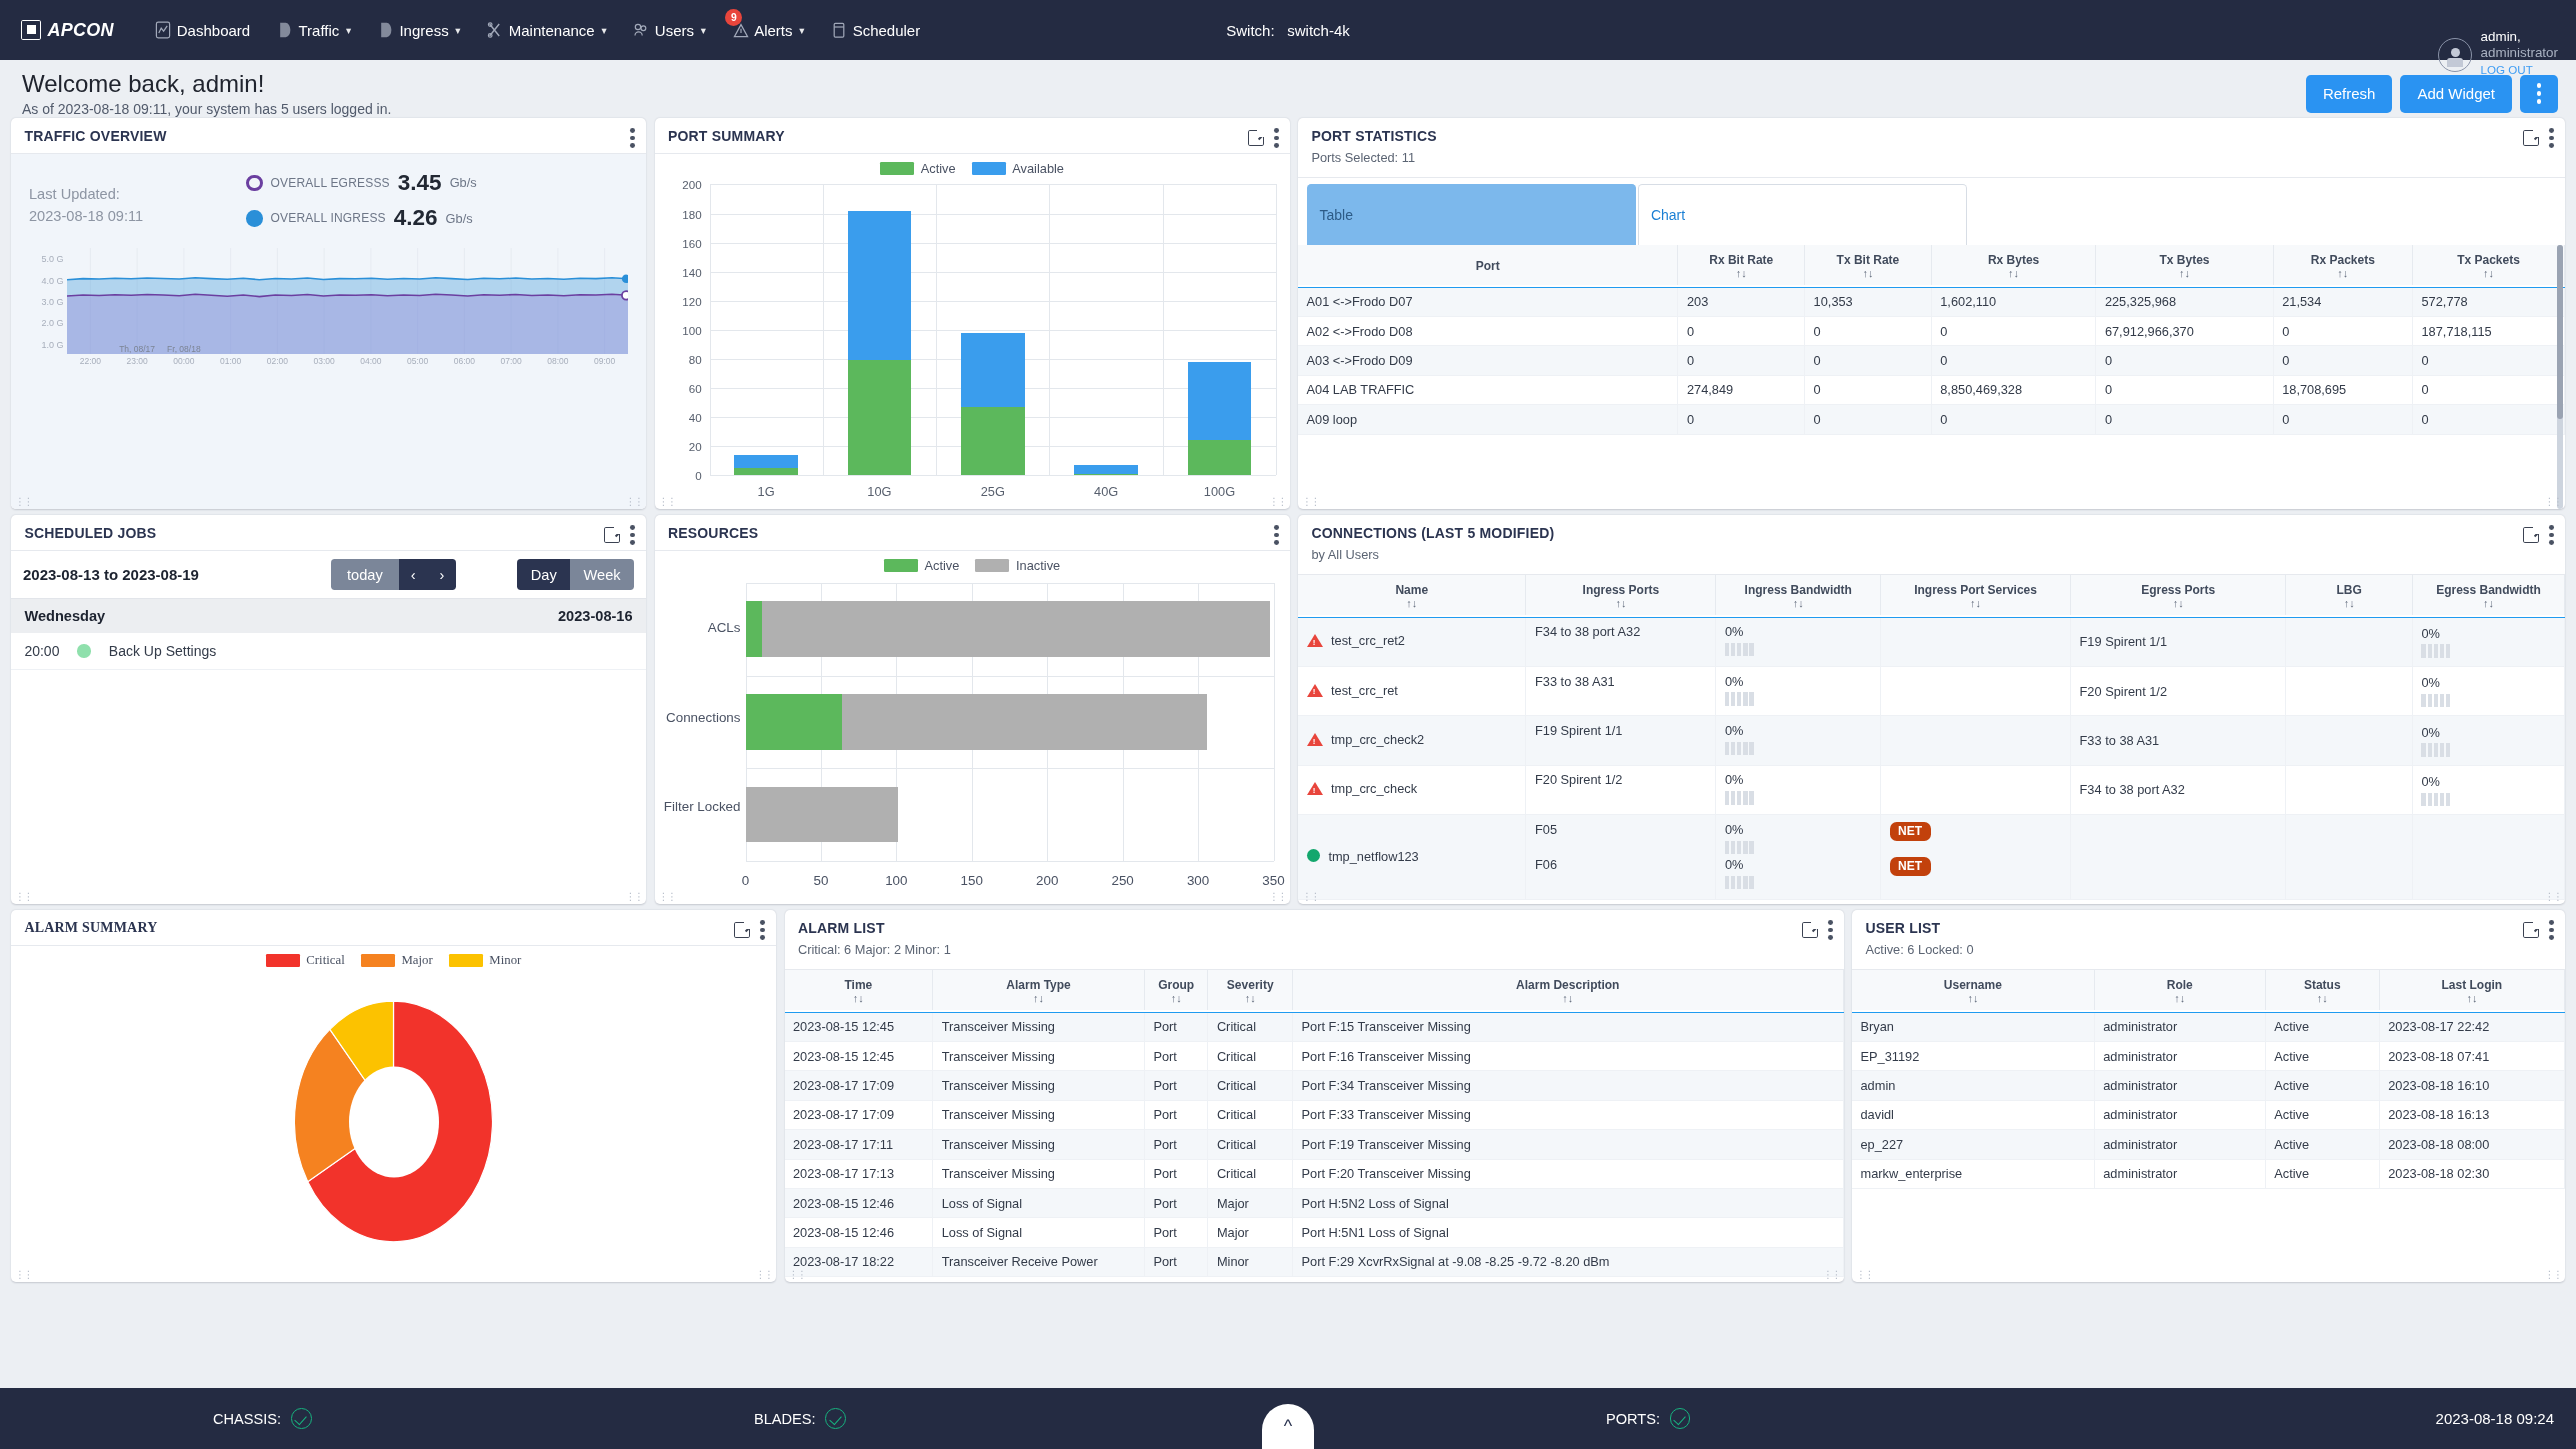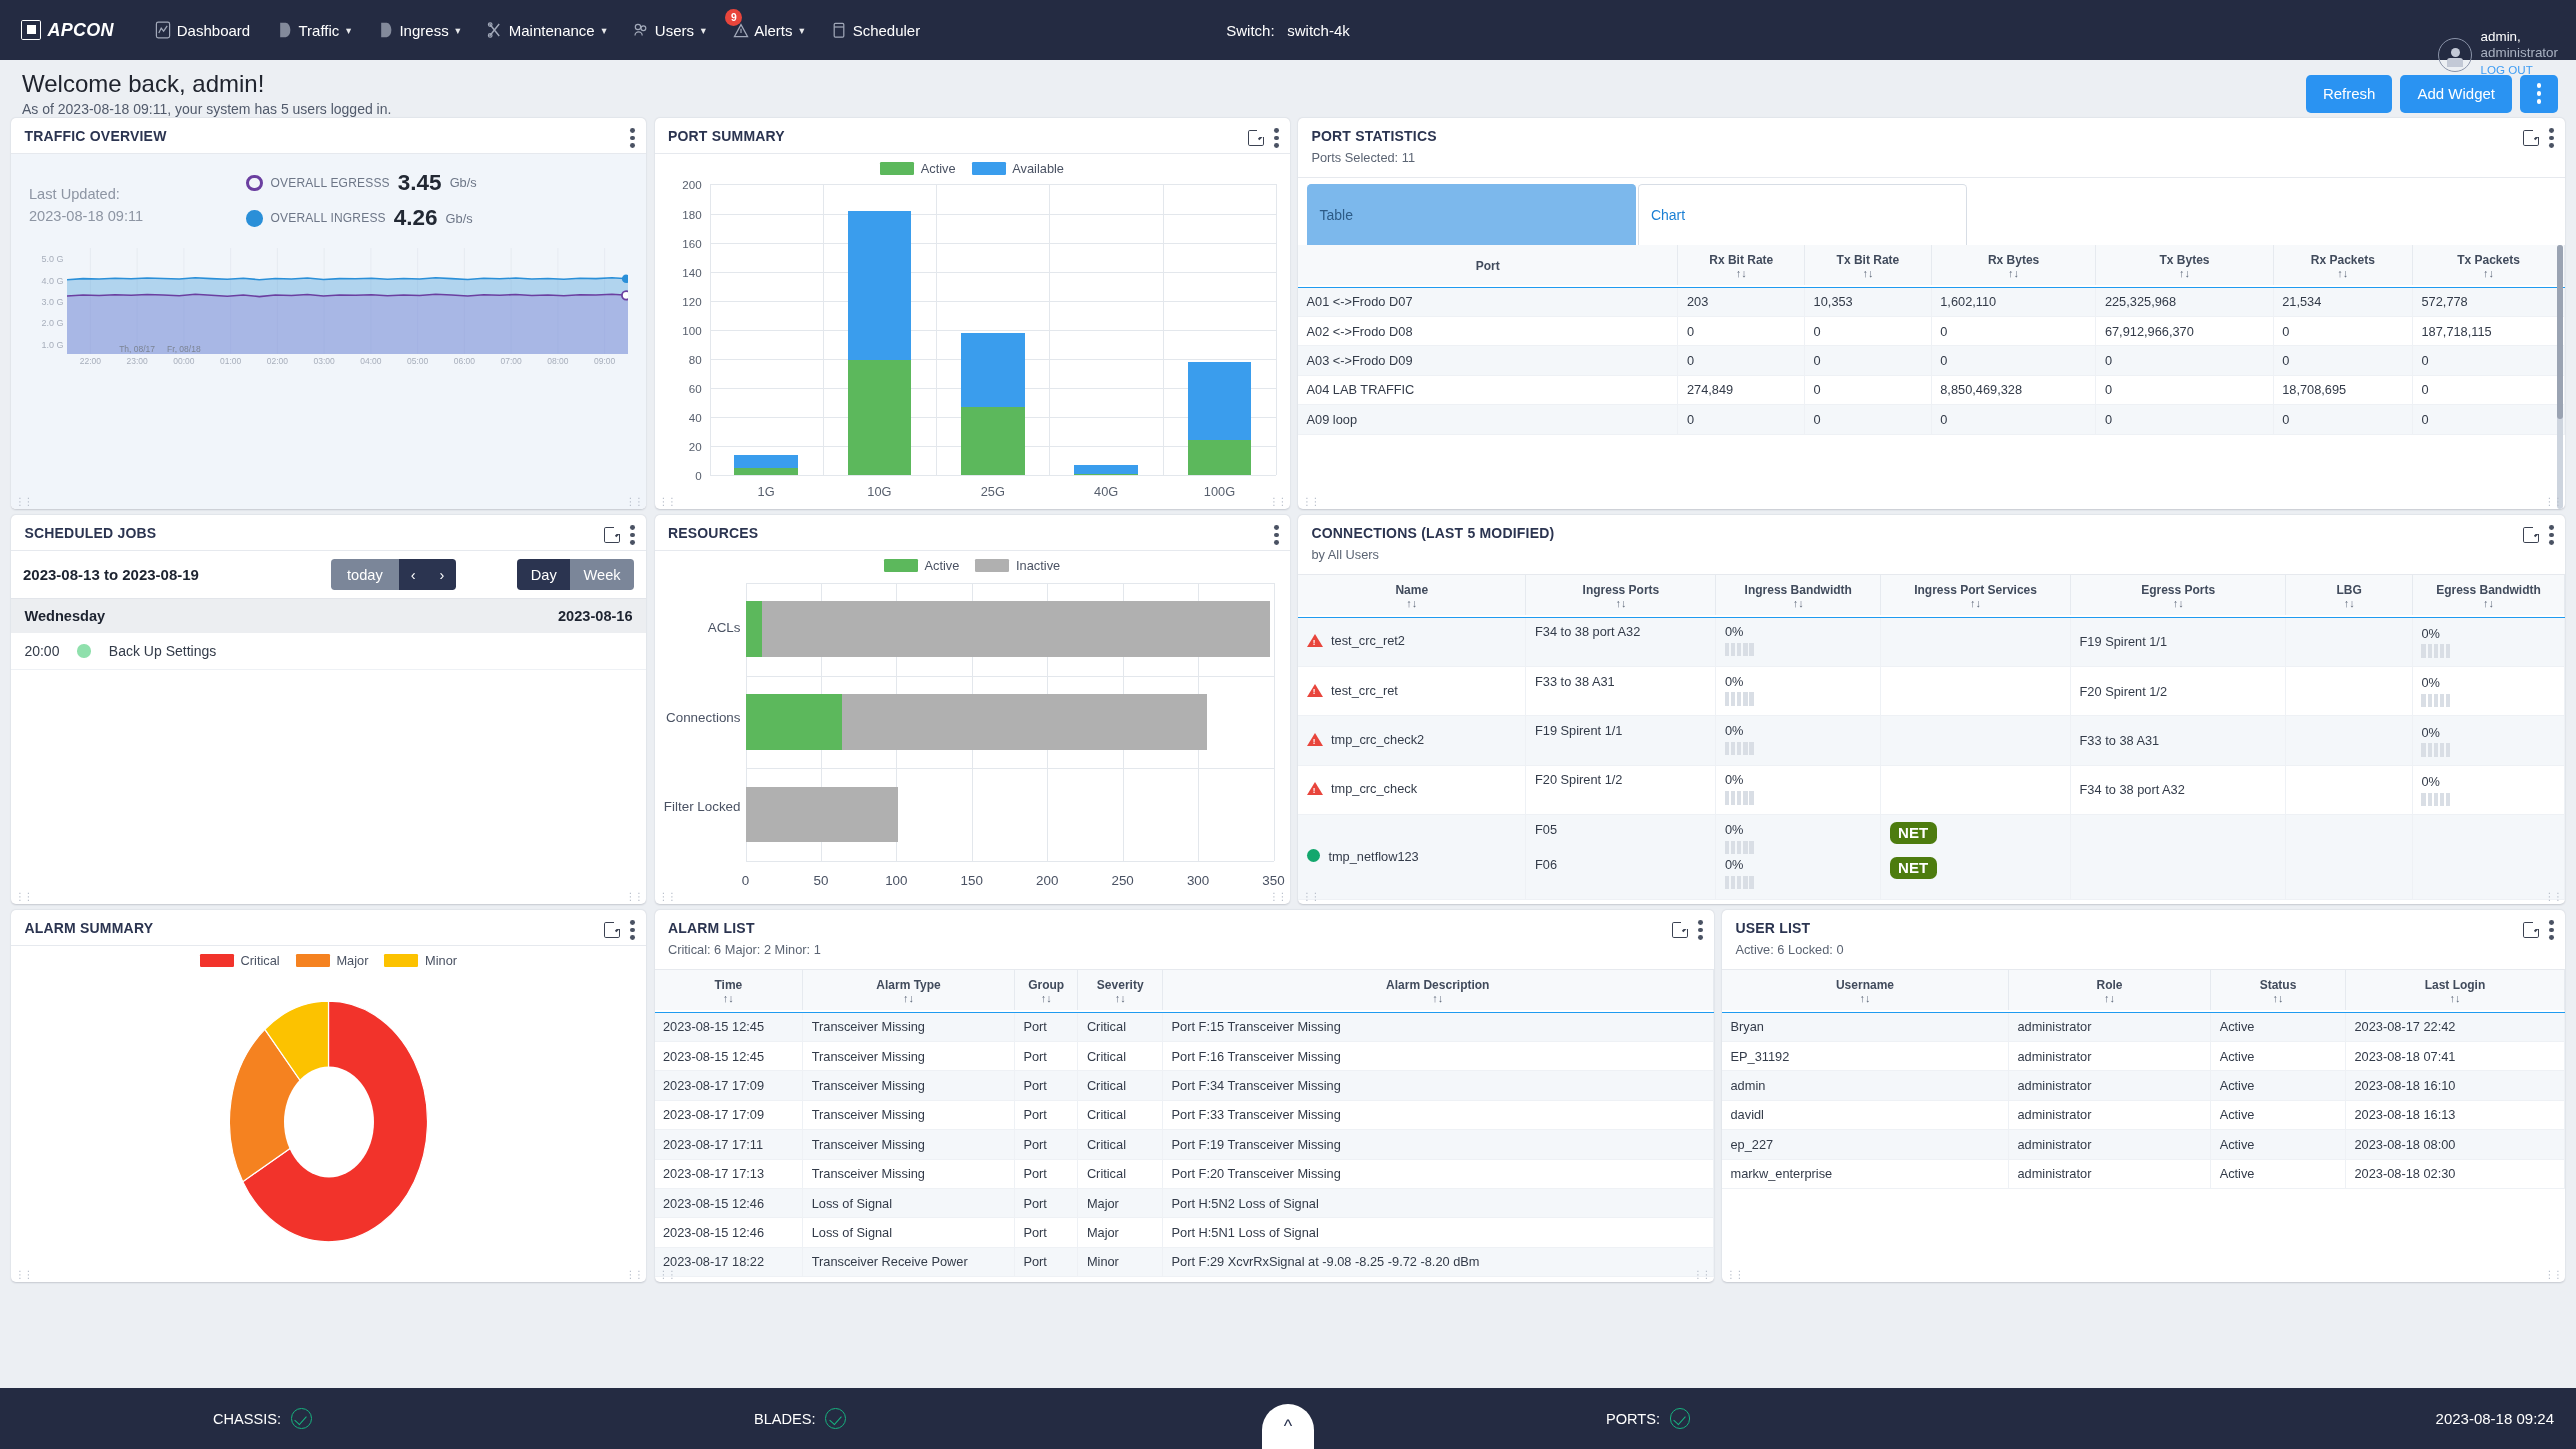--- a/index.html
+++ b/index.html
@@ -155,21 +155,21 @@
   }
   .tab.active { background:#7cb8ec; color:#2d5b87; border-color:#7cb8ec;}
 
   
   .sev-ico { width:0;height:0;border-left:8px solid transparent;border-right:8px solid transparent;
              border-bottom:13.4px solid #e8453c; display:inline-block; position:relative;}
   .sev-ico::after{content:"!";position:absolute;left:-1.8px;top:3.7px;font-size:8px;color:#fff;font-weight:bold;}
   .ok-ico { width:13.4px;height:13.4px;border-radius:50%;background:#13a76d; display:inline-block;}
   .bwbars { display:flex; gap:1.8px; margin-top:3.7px;}
   .bwbars i{ width:4.3px;height:13.4px; background:#d9dee5; display:block;}
-  .netpill { background:#4d7c0f; color:#fff; border-radius:6.7px; font-size:15px;
+  .netpill { background:#c2410c; color:#fff; border-radius:6.7px; font-size:12px;
              padding:2.4px 8.5px; display:inline-block; font-weight:bold;}
 
   
   .donutwrap { flex:1; display:flex; align-items:center; justify-content:center; padding-bottom:8.5px;}
   .donut { position:relative; width:201px; height:243px;}
   .donut .hole{position:absolute;left:50%;top:50%;transform:translate(-50%,-50%);
      width:90px;height:111px;border-radius:50%;background:#fff;}
 
   
   .footer {
@@ -867,21 +867,21 @@
             </tbody>
           </table>
       </div>
       <span class="resize-h">⋮⋮</span>
       <span class="resize-h r">⋮⋮</span>
     </div>
   </div>
 
   <div class="row">
 
-    <div class="card" style="width:635px;height:372px;">
+    <div class="card" style="width:765px;height:372px;font-family:Liberation Serif, serif;">
       <div class="card-hd">
         <div class="card-ttl">ALARM SUMMARY</div>
         <div class="hd-icons">
           <span class="ic-ext"></span>
           <span class="ic-kebab">
               <i></i>
               <i></i>
               <i></i>
             </span>
         </div>

